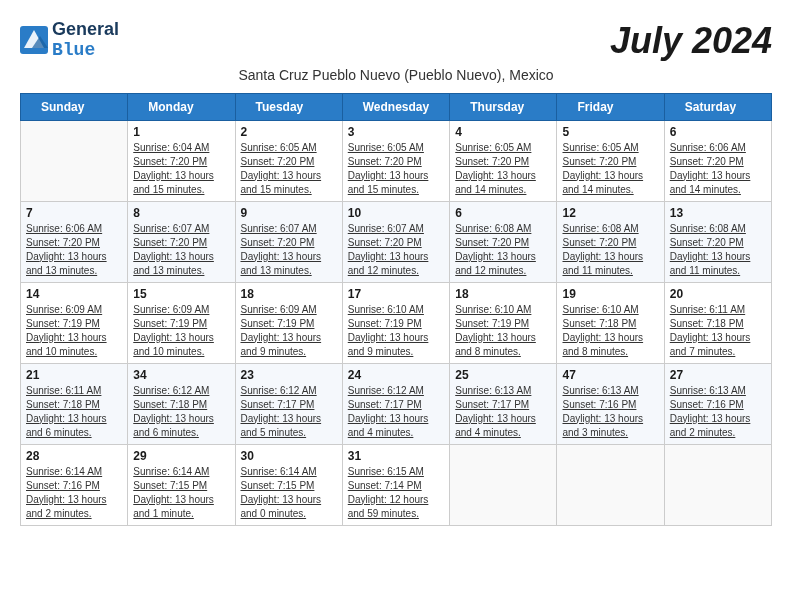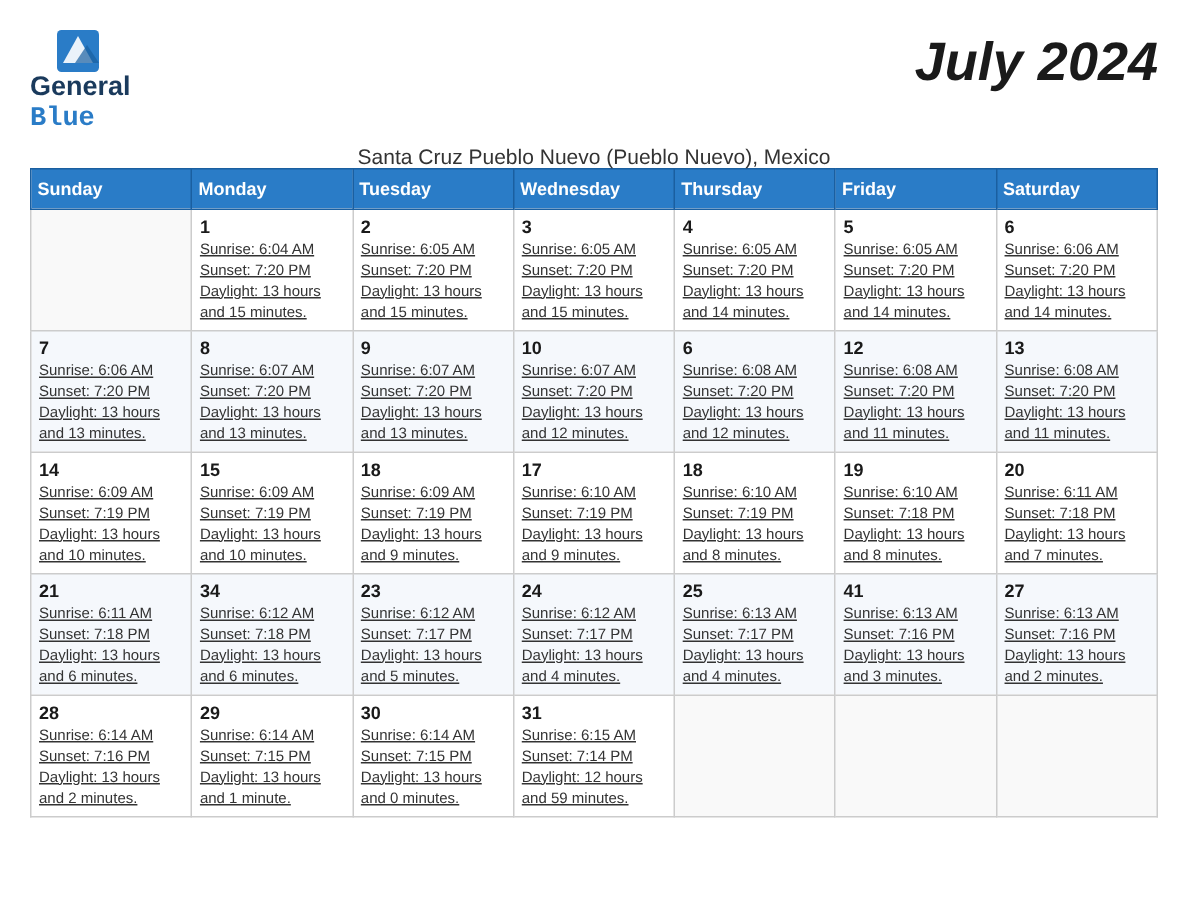--- a/index.html
+++ b/index.html
@@ -7,21 +7,20 @@
       font-family: Arial, sans-serif;
       background: #fff;
       width: 792px;
       min-height: 612px;
       padding: 20px;
     }
     .header-logo {
       display: flex;
       align-items: center;
       margin-bottom: 4px;
-      flex-direction: column;
     }
     .logo-text {
       font-size: 18px;
       font-weight: bold;
       color: #1a3a5c;
       line-height: 1.1;
     }
     .logo-blue { color: #2a7cc7; font-family: Liberation Mono, monospace; }
     .logo-icon {
       width: 28px;
@@ -35,36 +34,37 @@
     }
     .month-year {
       font-size: 36px;
       font-weight: bold;
       color: #1a1a1a;
     }
     .location {
       font-size: 14px;
       color: #333;
       text-align: center;
+      margin-bottom: 10px;
     }
     .top-bar {
       display: flex;
       justify-content: space-between;
       align-items: flex-start;
       margin-bottom: 2px;
     }
     table {
       width: 100%;
       border-collapse: collapse;
       font-size: 11px;
     }
     thead tr th {
       background-color: #2a7cc7;
       color: #fff;
-      padding: 6px 4px;
+      padding: 6px 20px;
       text-align: left;
       font-size: 12px;
       border: 1px solid #1a5fa0;
     }
     tbody tr td {
       border: 1px solid #ccc;
       padding: 4px 5px;
       vertical-align: top;
       width: 14.28%;
       height: 80px;
@@ -308,21 +308,21 @@
 and 4 minutes.</div>
         </td>
         <td>
           <span class="day-num">25</span>
           <div class="day-info" style="white-space: pre-line;">Sunrise: 6:13 AM
 Sunset: 7:17 PM
 Daylight: 13 hours
 and 4 minutes.</div>
         </td>
         <td>
-          <span class="day-num">41</span>
+          <span class="day-num">47</span>
           <div class="day-info" style="white-space: pre-line;">Sunrise: 6:13 AM
 Sunset: 7:16 PM
 Daylight: 13 hours
 and 3 minutes.</div>
         </td>
         <td>
           <span class="day-num">27</span>
           <div class="day-info" style="white-space: pre-line;">Sunrise: 6:13 AM
 Sunset: 7:16 PM
 Daylight: 13 hours

